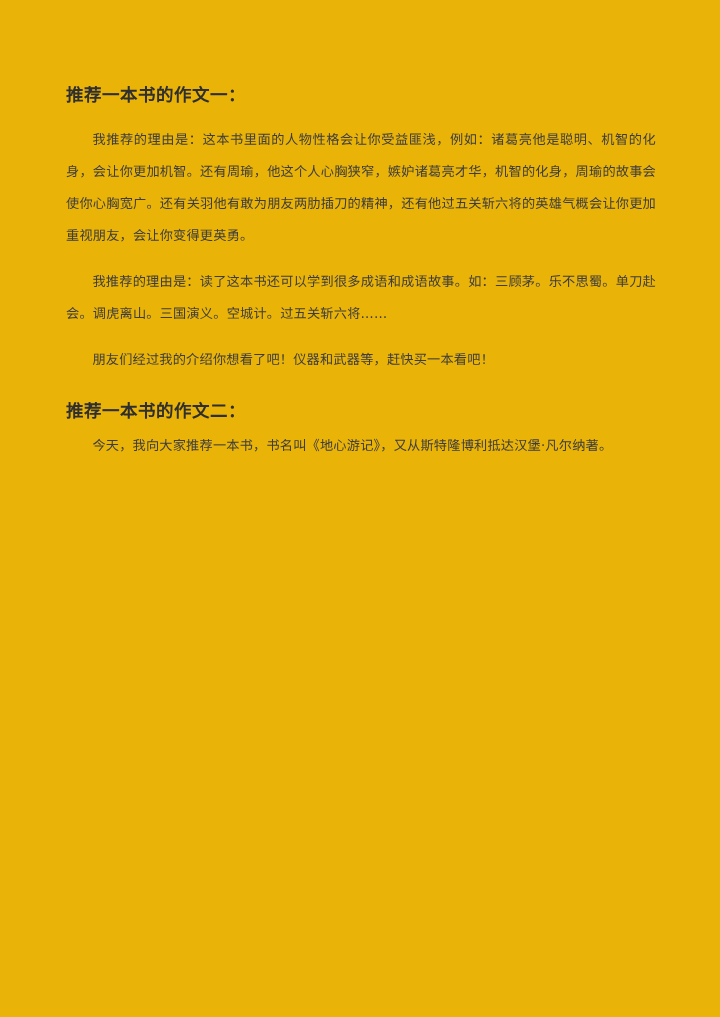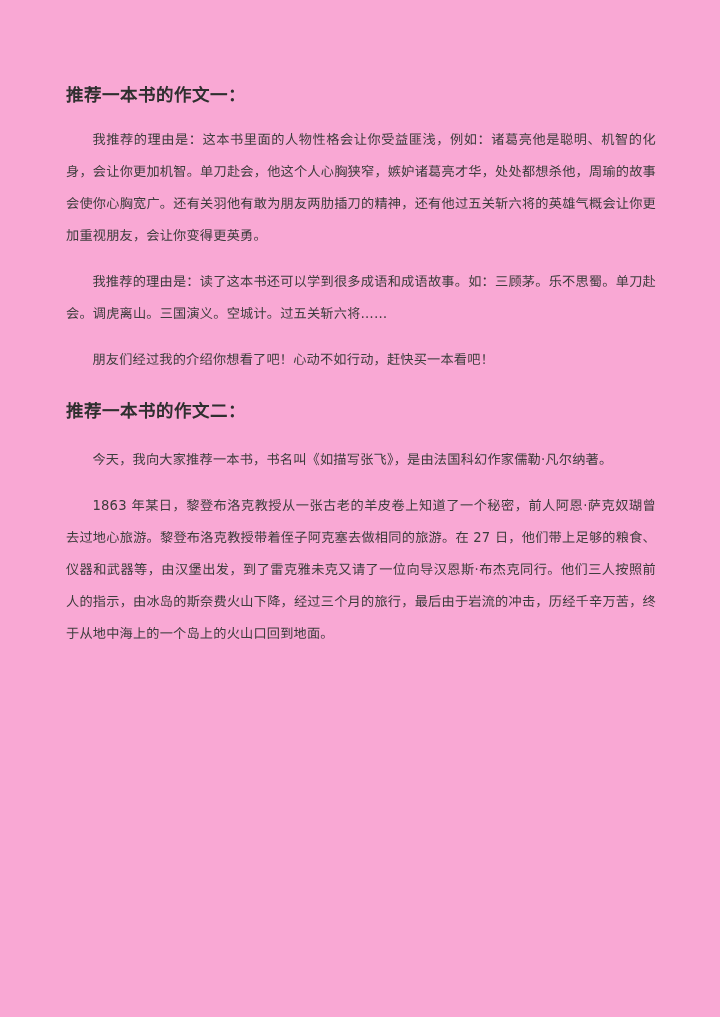--- a/index.html
+++ b/index.html
@@ -6,21 +6,21 @@
   html, body {
     margin: 0;
     padding: 0;
     background: #ffffff;
   }
 
   .page {
     position: relative;
     width: 720px;
     height: 1017px;
-    background: #f9a8d4;
+    background: #eab308;
     overflow: hidden;
     box-sizing: border-box;
     font-family: "DejaVu Sans", "Liberation Sans", sans-serif;
     color: #3a3a3a;
     -webkit-font-smoothing: antialiased;
   }
 
   .content {
     position: absolute;
     left: 66px;
@@ -37,21 +37,21 @@
     color: #2f2f2f;
     line-height: 1.5;
   }
 
   .heading.first {
     margin-bottom: 16px;
   }
 
   .heading.second {
     margin-top: 22px;
-    margin-bottom: 20px;
+    margin-bottom: 6px;
   }
 
   p.para {
     margin: 0 0 14px 0;
     padding: 0;
     font-size: 13.2px;
     line-height: 2.42;
     text-align: justify;
     text-justify: inter-character;
     color: #3d3d3d;
@@ -68,27 +68,26 @@
 </style>
 </head>
 <body>
 
 <div class="page">
   <div class="content">
 
     <h2 class="heading first">推荐一本书的作文一：</h2>
 
 
-    <p class="para indent">我推荐的理由是：这本书里面的人物性格会让你受益匪浅，例如：诸葛亮他是聪明、机智的化身，会让你更加机智。单刀赴会，他这个人心胸狭窄，嫉妒诸葛亮才华，处处都想杀他，周瑜的故事会使你心胸宽广。还有关羽他有敢为朋友两肋插刀的精神，还有他过五关斩六将的英雄气概会让你更加重视朋友，会让你变得更英勇。</p>
+    <p class="para indent">我推荐的理由是：这本书里面的人物性格会让你受益匪浅，例如：诸葛亮他是聪明、机智的化身，会让你更加机智。还有周瑜，他这个人心胸狭窄，嫉妒诸葛亮才华，机智的化身，周瑜的故事会使你心胸宽广。还有关羽他有敢为朋友两肋插刀的精神，还有他过五关斩六将的英雄气概会让你更加重视朋友，会让你变得更英勇。</p>
 
     <p class="para indent">我推荐的理由是：读了这本书还可以学到很多成语和成语故事。如：三顾茅。乐不思蜀。单刀赴会。调虎离山。三国演义。空城计。过五关斩六将……</p>
 
-    <p class="para indent">朋友们经过我的介绍你想看了吧！心动不如行动，赶快买一本看吧！</p>
+    <p class="para indent">朋友们经过我的介绍你想看了吧！仪器和武器等，赶快买一本看吧！</p>
 
     <h2 class="heading second">推荐一本书的作文二：</h2>
 
-    <p class="para indent">今天，我向大家推荐一本书，书名叫《如描写张飞》，是由法国科幻作家儒勒·凡尔纳著。</p>
+    <p class="para indent">今天，我向大家推荐一本书，书名叫《地心游记》，又从斯特隆博利抵达汉堡·凡尔纳著。</p>
 
-    <p class="para indent">1863 年某日，黎登布洛克教授从一张古老的羊皮卷上知道了一个秘密，前人阿恩·萨克奴瑚曾去过地心旅游。黎登布洛克教授带着侄子阿克塞去做相同的旅游。在 27 日，他们带上足够的粮食、仪器和武器等，由汉堡出发，到了雷克雅未克又请了一位向导汉恩斯·布杰克同行。他们三人按照前人的指示，由冰岛的斯奈费火山下降，经过三个月的旅行，最后由于岩流的冲击，历经千辛万苦，终于从地中海上的一个岛上的火山口回到地面。</p>
 
 
   </div>
 </div>
 
 </body></html>

